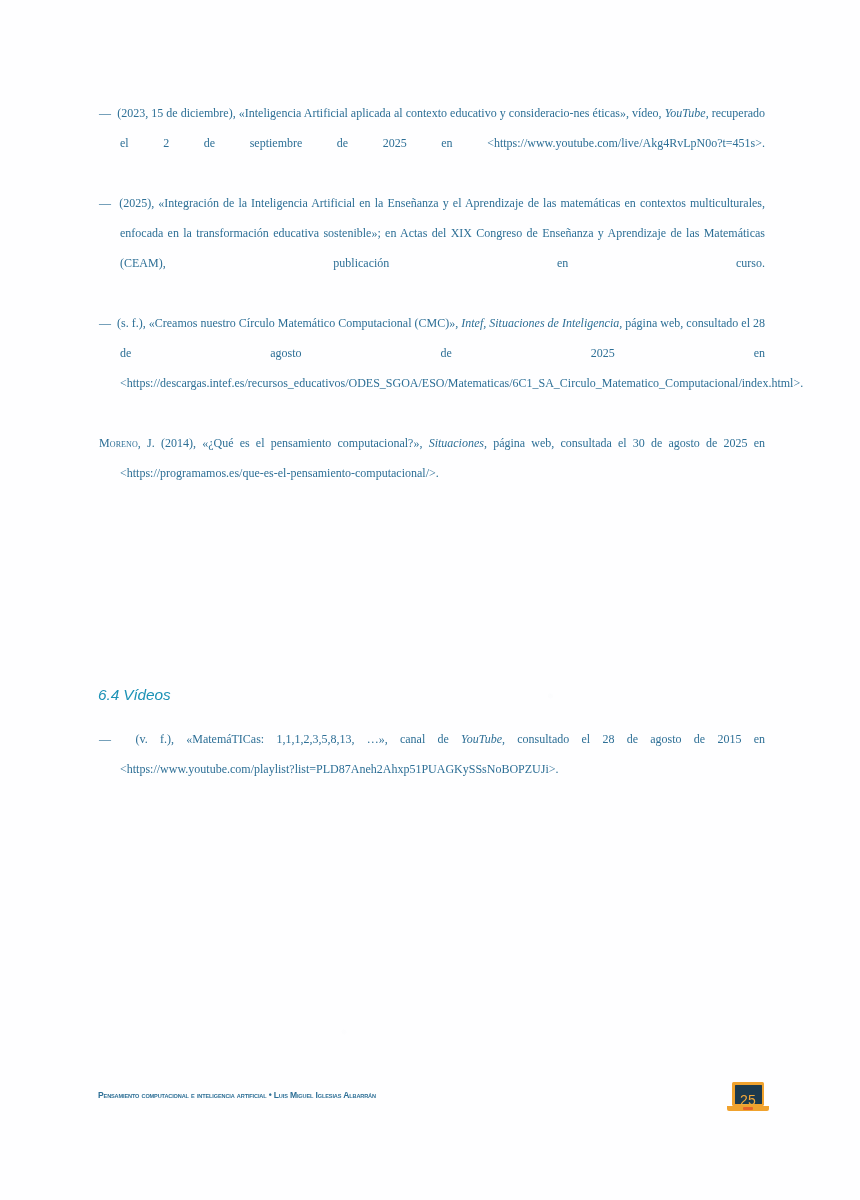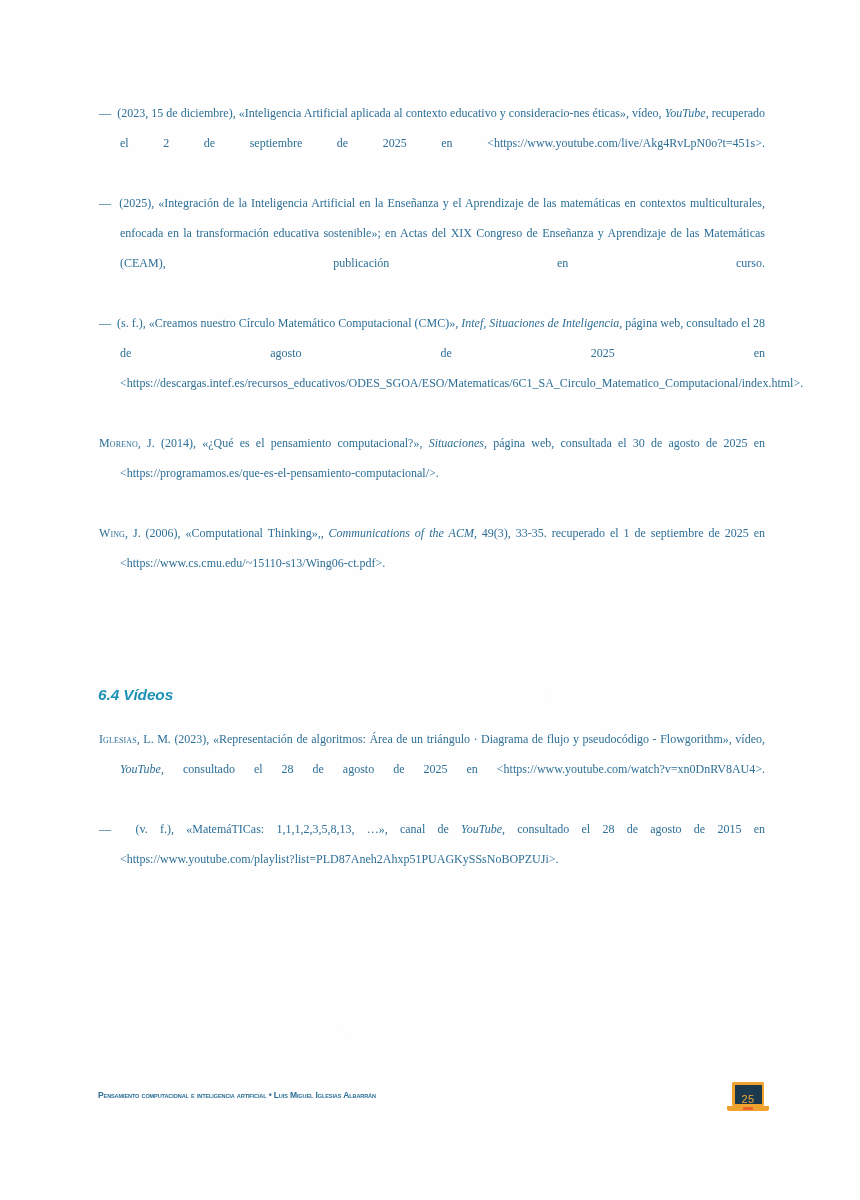--- a/index.html
+++ b/index.html
@@ -70,21 +70,21 @@
   }
 
   
   .section-heading {
     position: absolute;
     left: 98px;
     top: 686px;
     color: #1c92b6;
     font-family: "Liberation Sans", "DejaVu Sans", sans-serif;
     font-style: italic;
-    font-weight: bold;
+    font-weight: normal;
     font-size: 15.4px;
     letter-spacing: -0.1px;
     white-space: nowrap;
   }
 
   
   .footer {
     position: absolute;
     left: 0;
     top: 1082px;
@@ -132,21 +132,21 @@
     height: 100%;
     background: #1d3a4d;
     border-radius: 0.5px;
     display: flex;
     align-items: center;
     justify-content: center;
   }
   .page-num {
     color: #f2a93b;
     font-family: "Liberation Sans", "DejaVu Sans", sans-serif;
-    font-size: 11px;
+    font-size: 14px;
     font-weight: normal;
     letter-spacing: 0.3px;
     line-height: 1;
     padding-bottom: 1px;
     margin-top: 12px;
   }
   .laptop-base {
     position: absolute;
     left: 0px;
     top: 24px;
@@ -188,28 +188,26 @@
 
     <p class="ref dash"><span class="dashmark">—&nbsp;&nbsp;</span>(2025), «Integración de la Inteligencia Artificial en la Enseñanza y el Aprendizaje de las matemáticas en contextos multiculturales, enfocada en la transformación educativa sostenible»; en Actas del XIX Congreso de Enseñanza y Aprendizaje de las Matemáticas (CEAM), publicación en curso.</p>
 
 
     <p class="ref dash"><span class="dashmark">—&nbsp;&nbsp;</span>(s. f.), «Creamos nuestro Círculo Matemático Computacional (CMC)», <i>Intef, Situaciones de Inteligencia,</i> página web, consultado el 28 de agosto de 2025 en &lt;https://descargas.intef.es/recursos_educativos/ODES_SGOA/ESO/Matematicas/6C1_SA_Circulo_Matematico_Computacional/index.html&gt;.</p>
 
 
 
     <p class="ref"><span class="sc">Moreno,</span> J. (2014), «¿Qué es el pensamiento computacional?», <i>Situaciones</i>, página web, consultada el 30 de agosto de 2025 en &lt;https://programamos.es/que-es-el-pensamiento-computacional/&gt;.</p>
 
-    <p class="ref"><span class="sc">Wing,</span> J. (2006), «Computational Thinking»,, <i>Communications of the ACM</i>, 49(3), 33-35. recuperado el 1 de septiembre de 2025 en &lt;https://www.cs.cmu.edu/~15110-s13/Wing06-ct.pdf&gt;.</p>
 
   </div>
 
   <div class="section-heading">6.4 Vídeos</div>
 
   <div class="biblio" style="top:724px;">
-    <p class="ref"><span class="sc">Iglesias,</span> L. M. (2023), «Representación de algoritmos: Área de un triángulo · Diagrama de flujo y pseudocódigo - Flowgorithm», vídeo, <i>YouTube,</i> consultado el 28 de agosto de 2025 en &lt;https://www.youtube.com/watch?v=xn0DnRV8AU4&gt;.</p>
 
     <p class="ref dash"><span class="dashmark">—&nbsp;&nbsp;</span>(v. f.), «MatemáTICas: 1,1,1,2,3,5,8,13, …», canal de <i>YouTube</i>, consultado el 28 de agosto de 2015 en &lt;https://www.youtube.com/playlist?list=PLD87Aneh2Ahxp51PUAGKySSsNoBOPZUJi&gt;.</p>
   </div>
 
   <div class="footer">
     <div class="footer-text">Pensamiento computacional e inteligencia artificial • Luis Miguel Iglesias Albarrán</div>
 
     <div class="page-badge">
       <div class="laptop-screen">
         <div class="laptop-inner">

